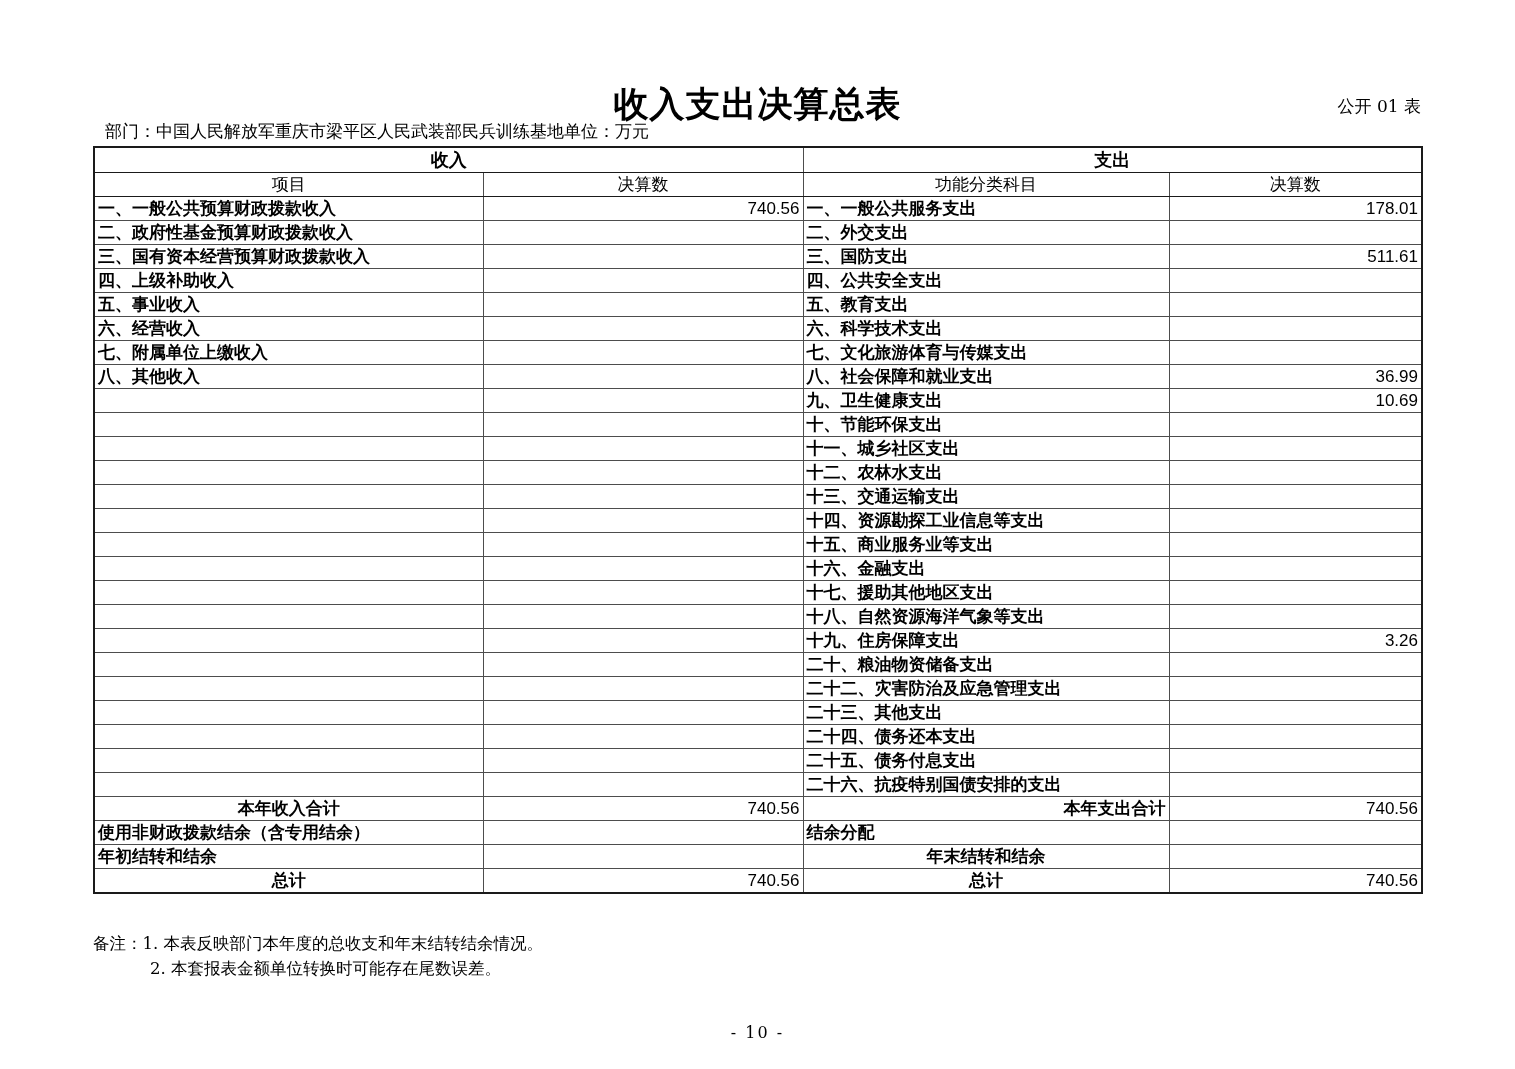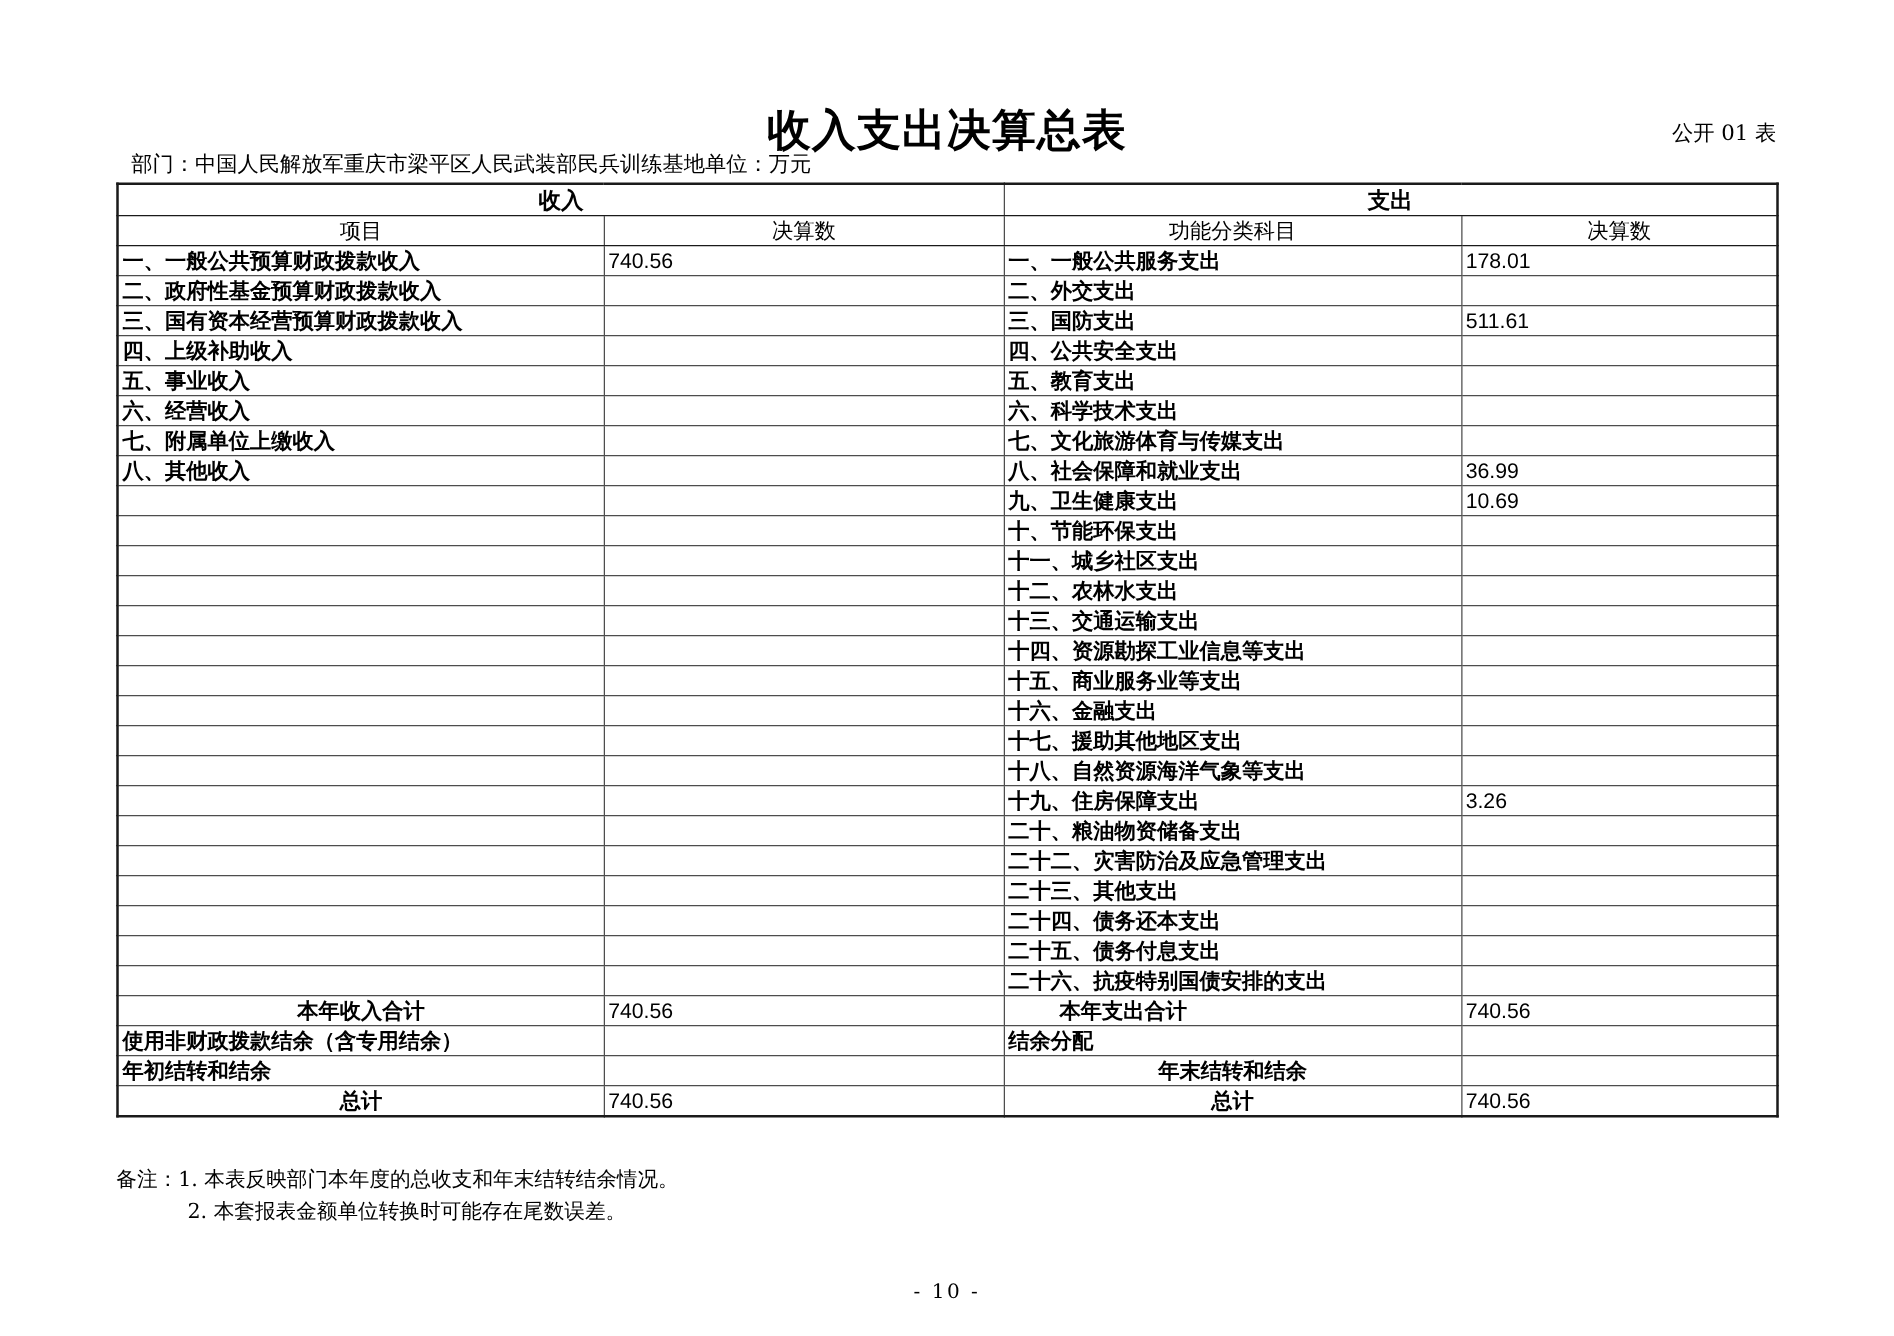--- a/index.html
+++ b/index.html
@@ -43,20 +43,21 @@
     vertical-align: middle;
     padding: 0 3px;
   }
   tr.section-row { height: 23px; }
   tr.colhead-row { height: 24px; }
   tbody tr { height: 23.5px; }
   tr.section-row th { font-size: 18px; font-weight: bold; text-align: center; border-bottom: 1px solid #1a1a1a; }
   tr.colhead-row th { font-weight: normal; text-align: center; border-bottom: 1px solid #1a1a1a; }
   td.label-cell { text-align: left; font-weight: bold; padding-left: 4px; }
   td.value-cell {
+    text-align: right;
     font-family: "Liberation Sans", "DejaVu Sans", sans-serif;
     font-weight: 400; font-size: 16px;
     padding-right: 8px;
     margin-top: 20px;
   }
   tr.summary td.label-cell { font-weight: bold; }
 
   .notes {
     position: absolute; top: 931px; left: 93px;
     font-size: 16.5px; line-height: 25px;
@@ -247,21 +248,21 @@
         </tr>
         <tr>
           <td class="label-cell"></td>
           <td class="value-cell"></td>
           <td class="label-cell">二十六、抗疫特别国债安排的支出</td>
           <td class="value-cell"></td>
         </tr>
         <tr class="summary">
           <td class="label-cell" style="text-align: center;">本年收入合计</td>
           <td class="value-cell">740.56</td>
-          <td class="label-cell" style="text-align: left; padding-left: 44px;">本年支出合计</td>
+          <td class="label-cell" style="text-align: right; padding-left: 44px;">本年支出合计</td>
           <td class="value-cell">740.56</td>
         </tr>
         <tr class="summary">
           <td class="label-cell" style="text-align: left;">使用非财政拨款结余（含专用结余）</td>
           <td class="value-cell"></td>
           <td class="label-cell" style="text-align: left; margin-left: 13px;">结余分配</td>
           <td class="value-cell"></td>
         </tr>
         <tr class="summary">
           <td class="label-cell" style="text-align: left;">年初结转和结余</td>

